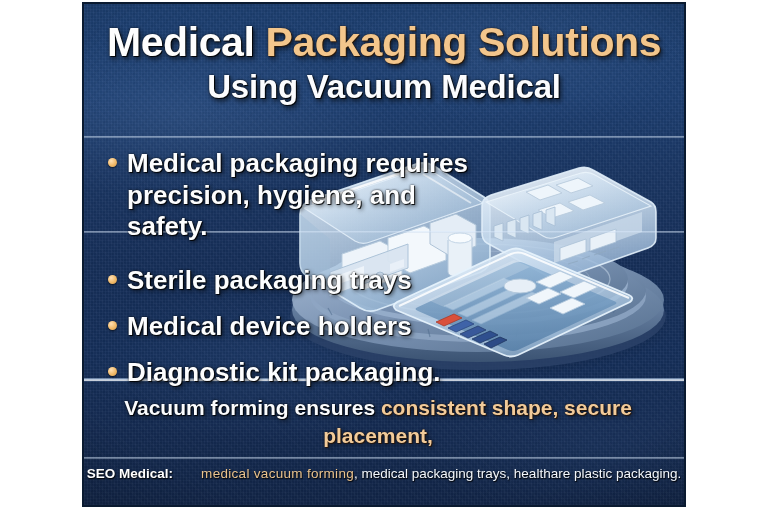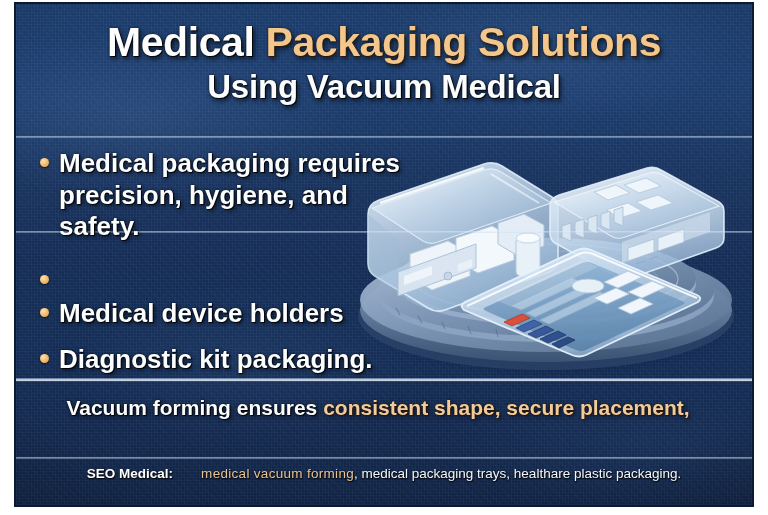--- a/index.html
+++ b/index.html
@@ -7,21 +7,21 @@
     padding: 0;
     background: #ffffff;
     width: 768px;
     height: 515px;
     overflow: hidden;
     font-family: "Liberation Sans", sans-serif;
   }
 
   #infographic {
     position: relative;
-    width: 740px;
+    width: 604px;
     height: 505px;
     margin: 2px auto 0 auto;
     box-sizing: border-box;
     border: 2px solid #0a1a30;
     overflow: hidden;
     background:
       linear-gradient(180deg,
         #1d3f70 0%,
         #1e4073 18%,
         #1b3764 34%,
@@ -389,20 +389,21 @@
     <div class="title-line2">Using Vacuum Medical</div>
   </div>
 
   <div class="bullets">
     <div class="bullet-row grp-1">
       <span class="dot"></span>
       <span class="bullet-text">Medical packaging requires precision, hygiene, and safety.</span>
     </div>
     <div class="bullet-row grp-2">
       <span class="dot"></span>
+      <span class="bullet-text">Sterile packaging trays</span>
     </div>
     <div class="bullet-row grp-3">
       <span class="dot"></span>
       <span class="bullet-text">Medical device holders</span>
     </div>
     <div class="bullet-row grp-4">
       <span class="dot"></span>
       <span class="bullet-text">Diagnostic kit packaging.</span>
     </div>
   </div>

